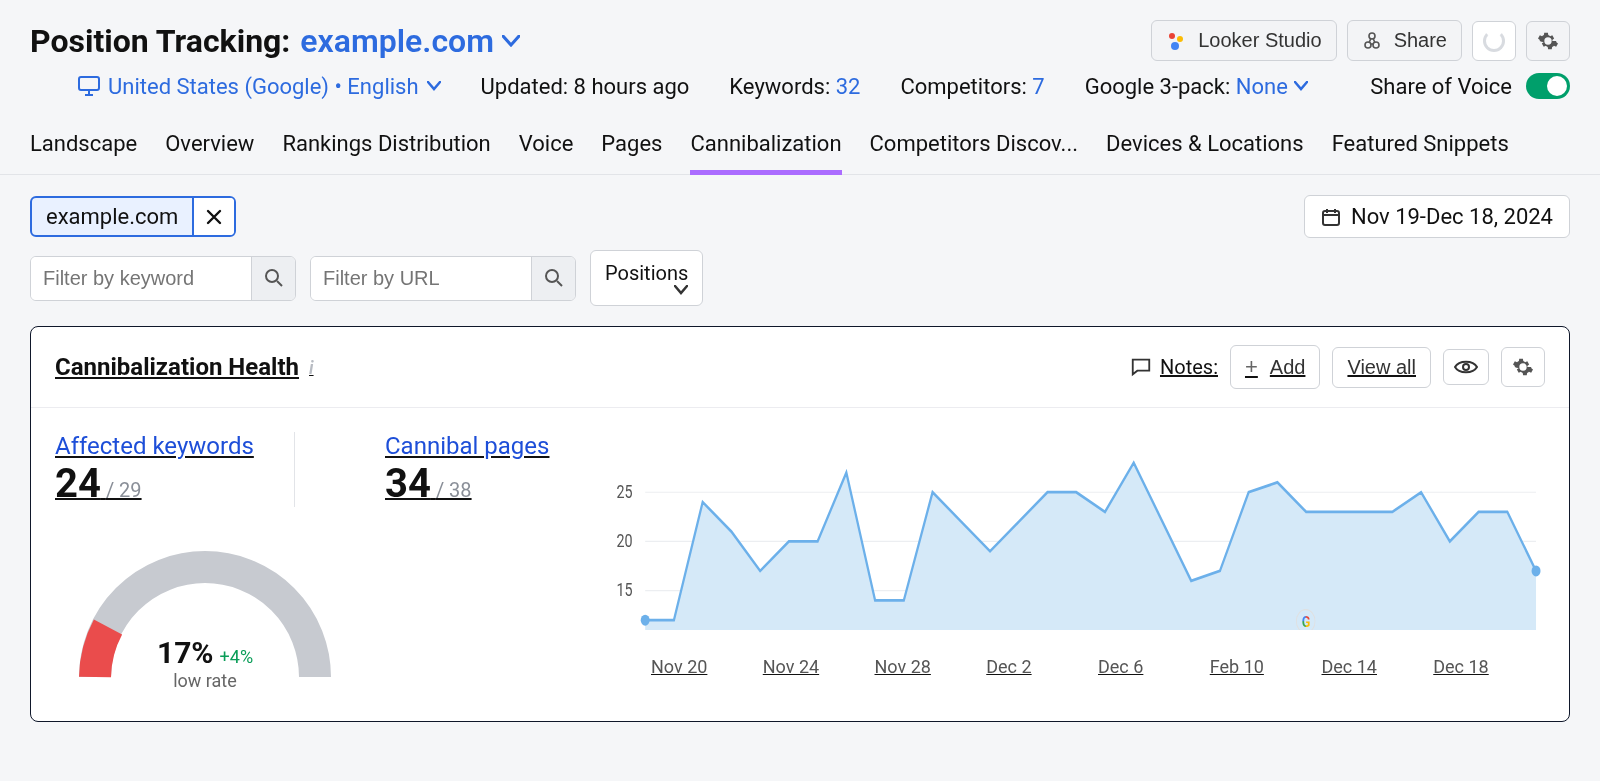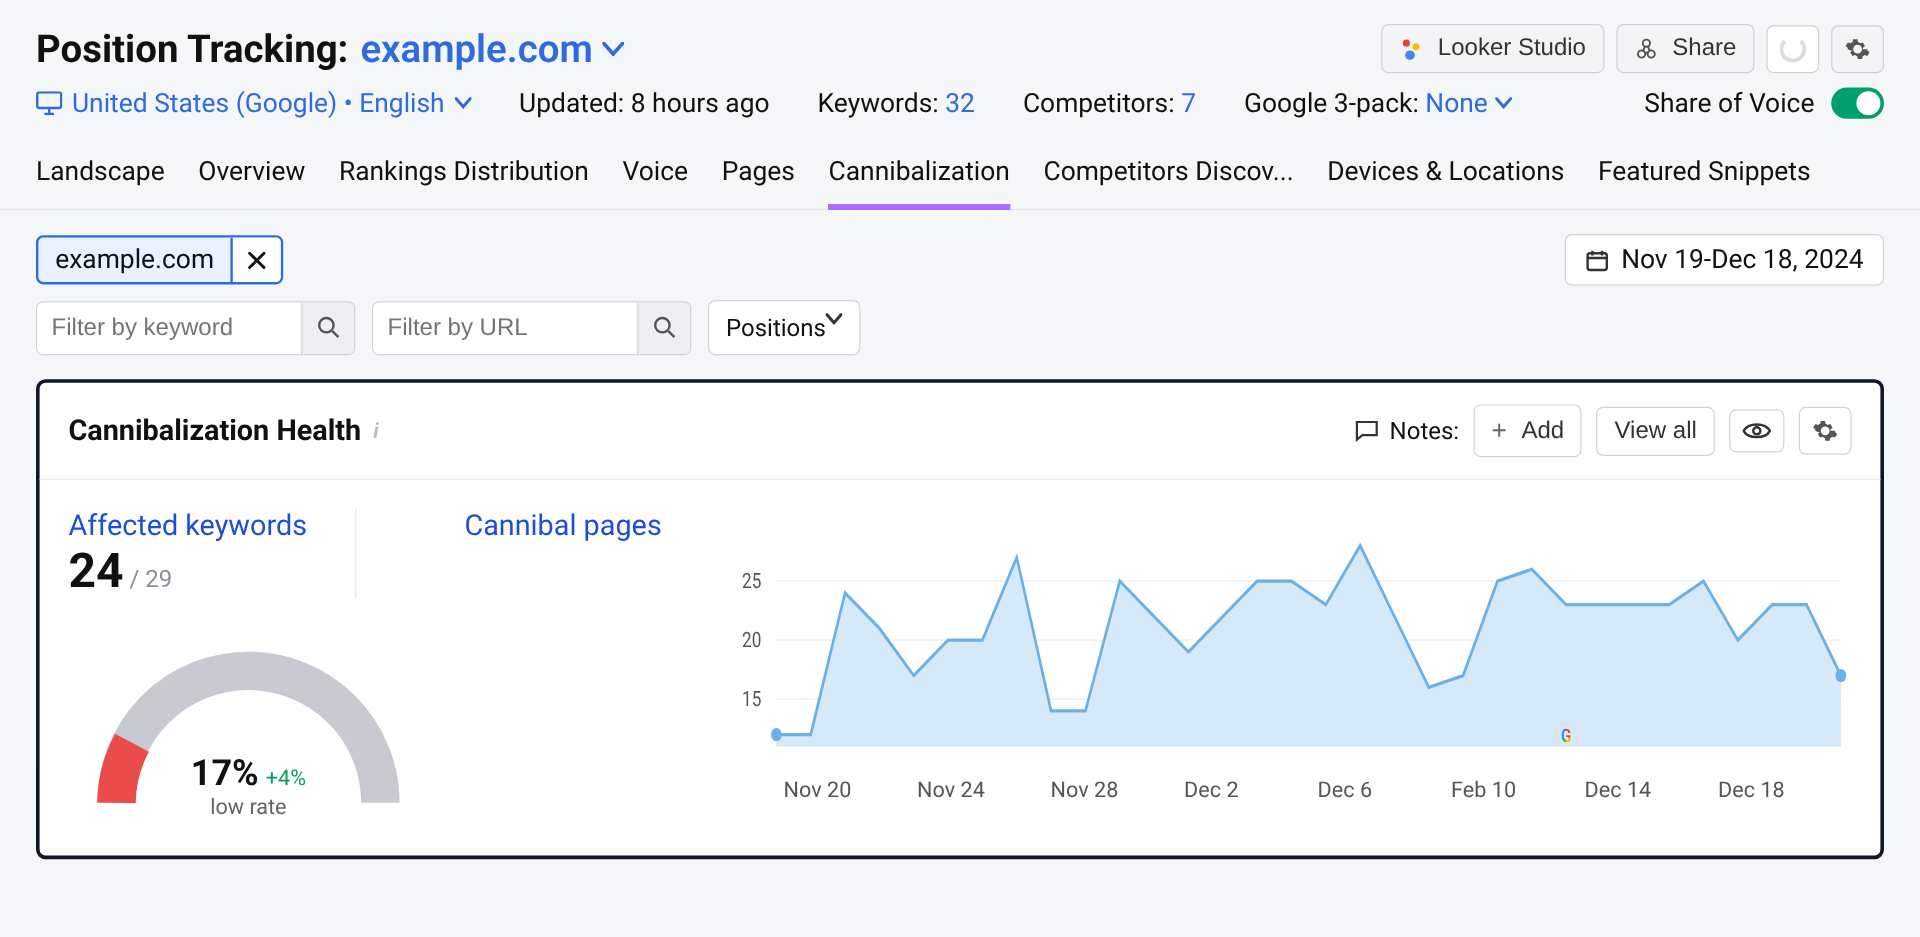--- a/index.html
+++ b/index.html
@@ -28,21 +28,21 @@
   .btn.gray { background: #f3f4f6; }
   .btn.icon-only { padding: 8px 10px; }
   .icon { display:inline-flex; align-items:center; justify-content:center; }
   .spinner {
     width:22px;height:22px;border:3px solid #d8dbe0;border-top-color:transparent;border-radius:50%;
   }
   .header-row2 {
     display: flex; align-items: center; gap: 40px; padding: 4px 30px 18px 30px;
     font-size: 22px; color: #111;
   }
-  .locale { color:#2d6bdf; display:flex; align-items:center; gap:8px; cursor:pointer;}
+  .locale { color:#2d6bdf; display:flex; align-items:center; gap:8px; cursor:pointer;margin-left:48px;}
   .kv .val { color:#2d6bdf; }
   .dropdown-link { color:#2d6bdf; display:inline-flex; align-items:center; gap:6px; cursor:pointer;}
   .toggle {
     width: 44px; height: 26px; background:#009f6b; border-radius: 13px; position:relative; display:inline-block;
   }
   .toggle::after{
     content:""; width:20px;height:20px;background:#fff;border-radius:50%;position:absolute;top:3px;right:3px;
   }
   .sov { display:flex; align-items:center; gap:14px; margin-left:auto;}
   .tabs {
@@ -70,24 +70,24 @@
   .search-field {
     display:flex; align-items:stretch; border:1px solid #cfd2d7; border-radius:6px; overflow:hidden; background:#fff;
   }
   .search-field input{
     border:none; outline:none; font-size:20px; padding:10px 12px; width:220px; background:#fff;
   }
   .search-field .search-btn{
     background:#edeff2; border:none; border-left:1px solid #cfd2d7; width:44px; display:flex;align-items:center;justify-content:center; cursor:pointer;
   }
   .select-chip{
-    border:1px solid #cfd2d7; background:#fff; border-radius:6px; padding:10px 14px; font-size:20px; display:inline-flex; align-items:flex-start; cursor:pointer;
+    border:1px solid #cfd2d7; background:#fff; border-radius:6px; padding:10px 14px; font-size:20px; display:inline-flex; align-items:flex-end; cursor:pointer;flex-direction:column;
   }
   .panel {
-    margin: 0 30px 30px 30px; background:#fff; border:3px solid #0f172a; border-radius:8px;
+    margin: 0 30px 30px 30px; background:#fff; border:1px solid #0f172a; border-radius:8px;text-decoration:underline;
   }
   .panel-head{
     display:flex; align-items:center; justify-content:space-between; padding:18px 24px; border-bottom:1px solid #ececf0;
   }
   .panel-title{ font-size:24px; font-weight:700; display:flex; align-items:center; gap:10px;}
   .info-dot{ color:#b7bbc2; font-size:18px; font-style:italic; font-weight:600;}
   .panel-actions{ display:flex; align-items:center; gap:12px;}
   .notes-label{ display:flex; align-items:center; gap:8px; font-size:20px;}
   .panel-body{
     display:flex; gap:30px; padding: 24px;
@@ -313,20 +313,21 @@
             <path d="M20 130 A110 110 0 0 1 33 80" stroke="#ea4c4c" stroke-width="32" fill="none" stroke-linecap="butt"></path>
           </svg>
           <div class="gauge-text">
             <div><span class="gauge-pct">17%</span><span class="gauge-delta">+4%</span></div>
             <div class="gauge-sub">low rate</div>
           </div>
         </div>
       </div>
       <div class="stat-block" style="width:180px;">
         <div class="label">Cannibal pages</div>
+        <div><span class="big">34</span> <span class="sub">/ 38</span></div>
       </div>
       <div class="chart-col">
         <svg class="chart-svg" id="chart-svg" viewBox="0 0 1060 200" preserveAspectRatio="none">
             <line x1="56" y1="144.21052631578948" x2="1050" y2="144.21052631578948" stroke="#eceef1" stroke-width="1"></line>
             <text x="42" y="149.21052631578948" text-anchor="end" class="yaxis-label">15</text>
             <line x1="56" y1="99.47368421052633" x2="1050" y2="99.47368421052633" stroke="#eceef1" stroke-width="1"></line>
             <text x="42" y="104.47368421052633" text-anchor="end" class="yaxis-label">20</text>
             <line x1="56" y1="54.736842105263165" x2="1050" y2="54.736842105263165" stroke="#eceef1" stroke-width="1"></line>
             <text x="42" y="59.736842105263165" text-anchor="end" class="yaxis-label">25</text>
             <path d="M56,171.05263157894737 L88.06451612903226,171.05263157894737 L120.12903225806451,63.68421052631579 L152.19354838709677,90.52631578947368 L184.25806451612902,126.31578947368422 L216.32258064516128,99.47368421052633 L248.38709677419354,99.47368421052633 L280.4516129032258,36.842105263157904 L312.51612903225805,153.1578947368421 L344.5806451612903,153.1578947368421 L376.64516129032256,54.736842105263165 L408.7096774193548,81.57894736842105 L440.7741935483871,108.42105263157895 L472.83870967741933,81.57894736842105 L504.9032258064516,54.736842105263165 L536.9677419354839,54.736842105263165 L569.0322580645161,72.63157894736842 L601.0967741935483,27.894736842105264 L633.1612903225806,81.57894736842105 L665.2258064516129,135.26315789473685 L697.2903225806451,126.31578947368422 L729.3548387096773,54.736842105263165 L761.4193548387096,45.78947368421053 L793.483870967742,72.63157894736842 L825.5483870967741,72.63157894736842 L857.6129032258063,72.63157894736842 L889.6774193548387,72.63157894736842 L921.741935483871,54.736842105263165 L953.8064516129032,99.47368421052633 L985.8709677419354,72.63157894736842 L1017.9354838709677,72.63157894736842 L1050,126.31578947368422 L1050,180 L56,180 Z" fill="#d5e9f8" stroke="none"></path>

